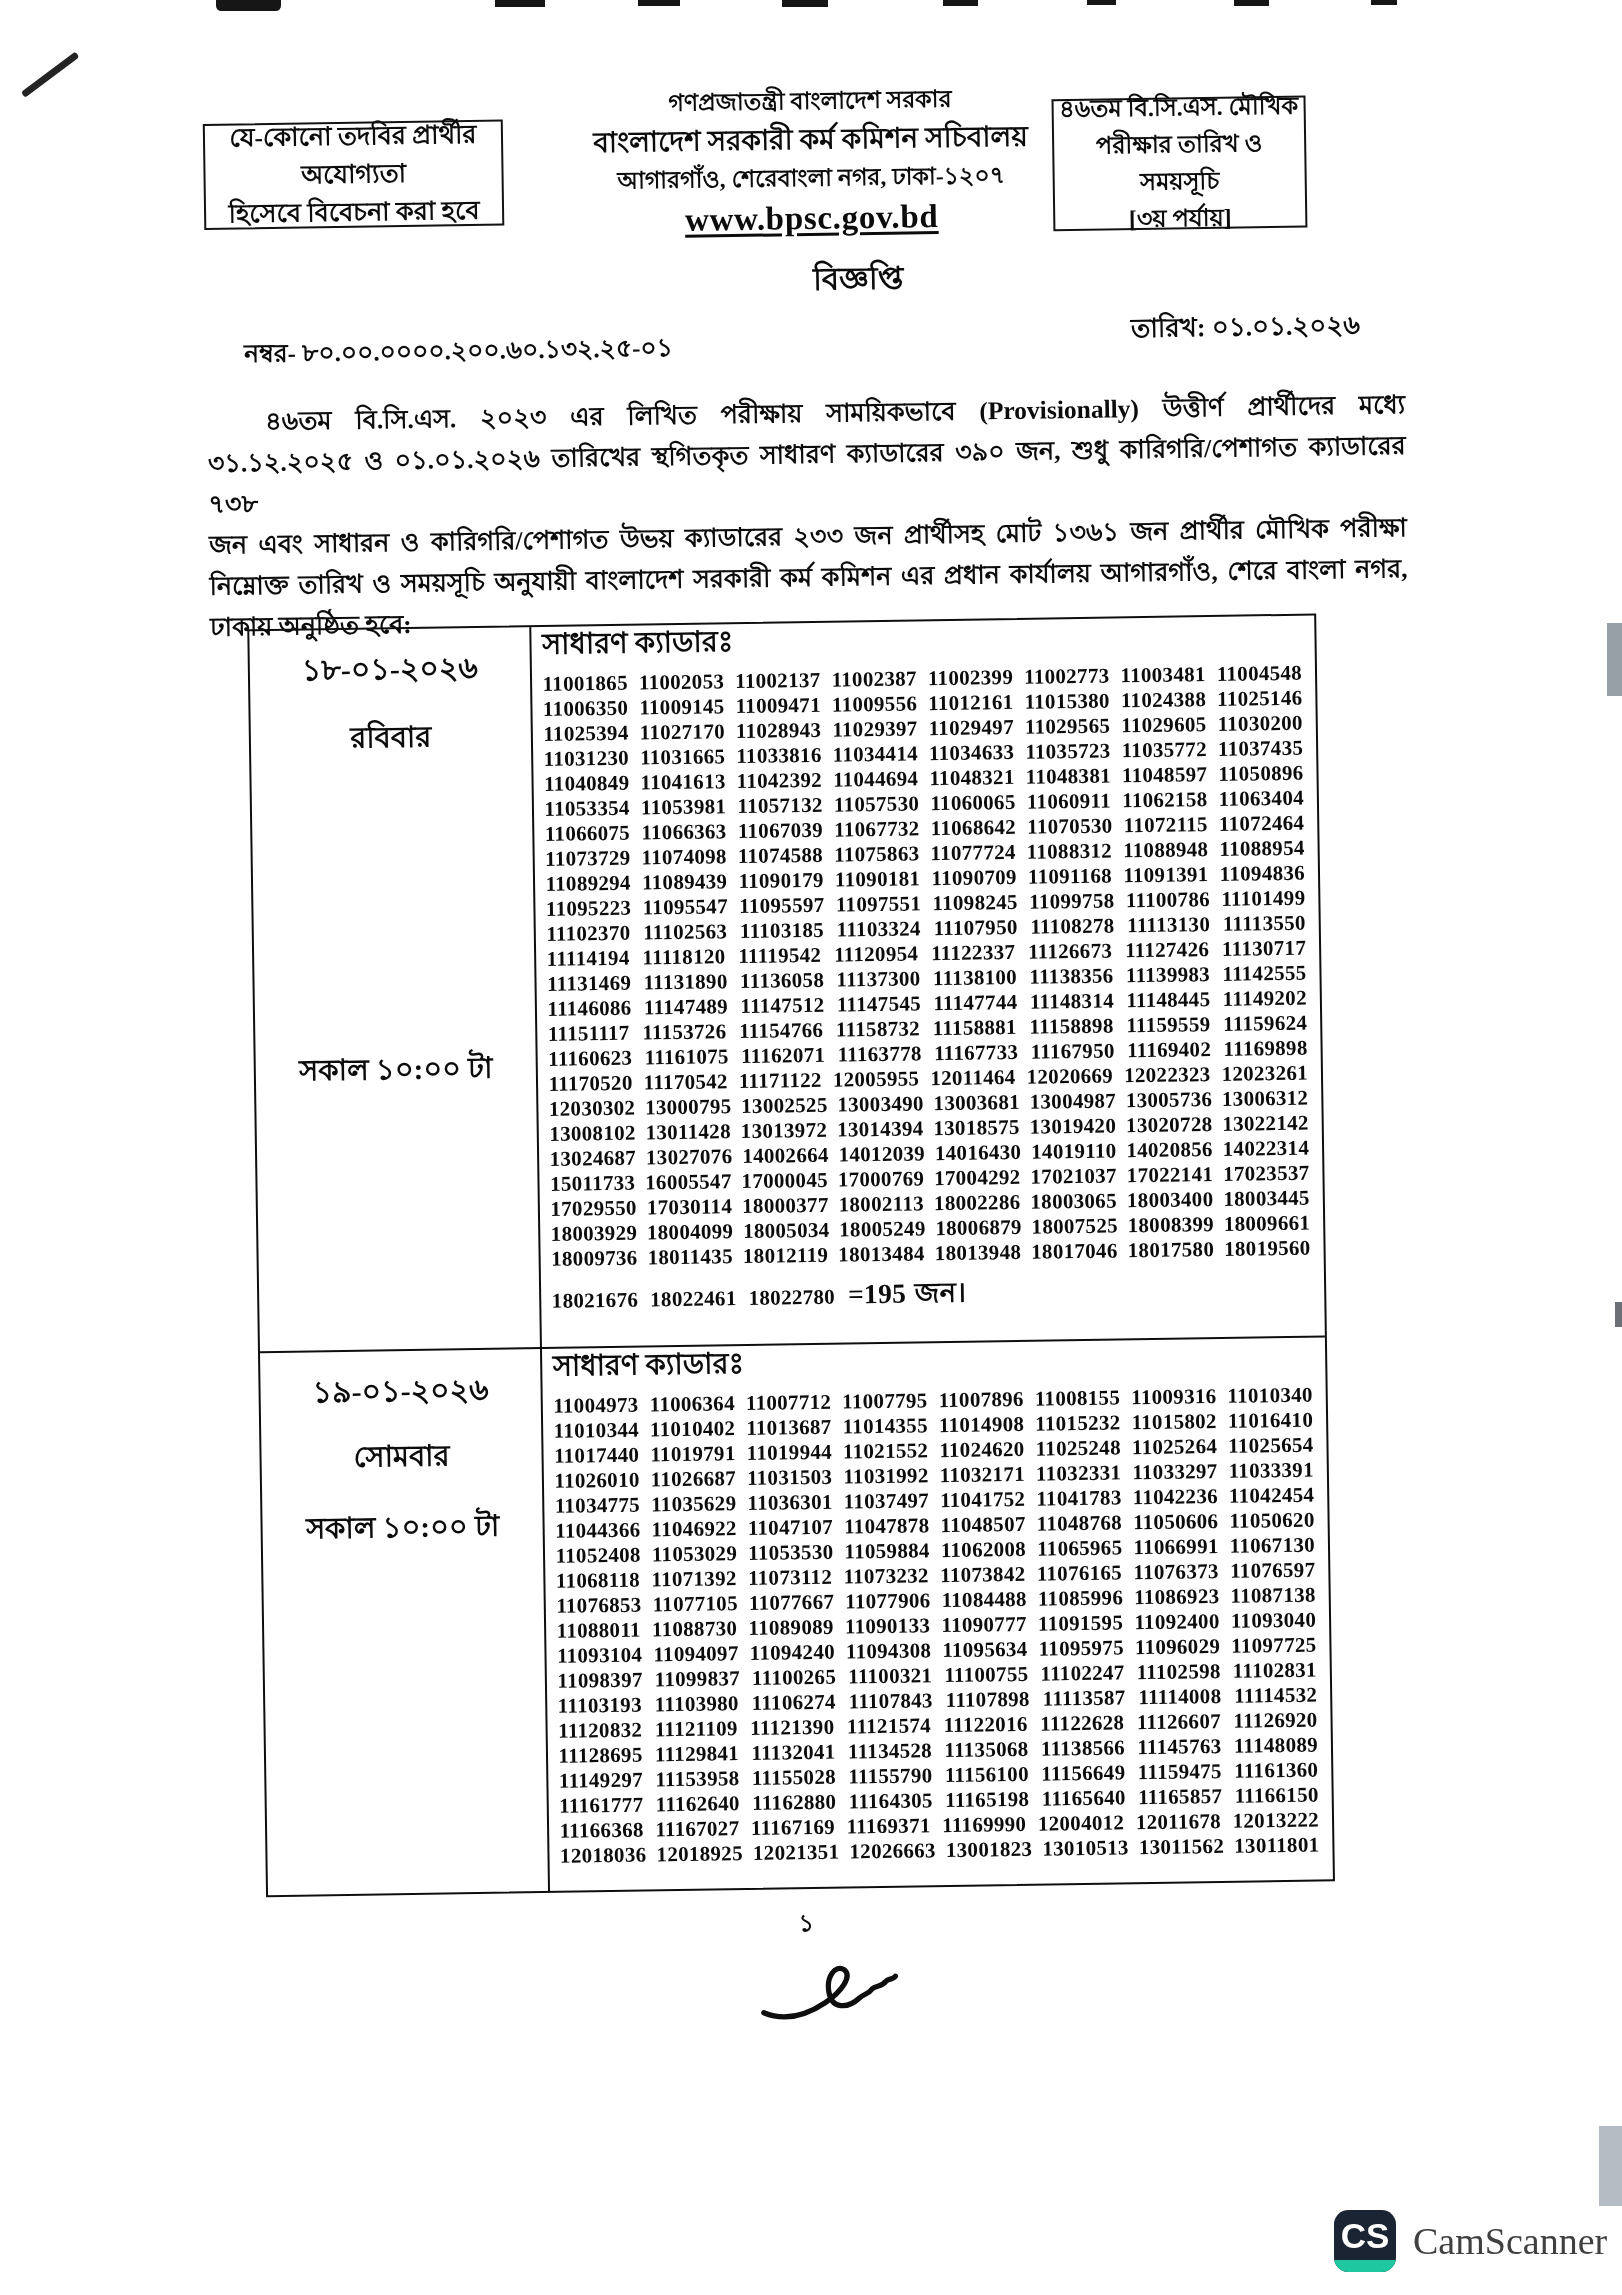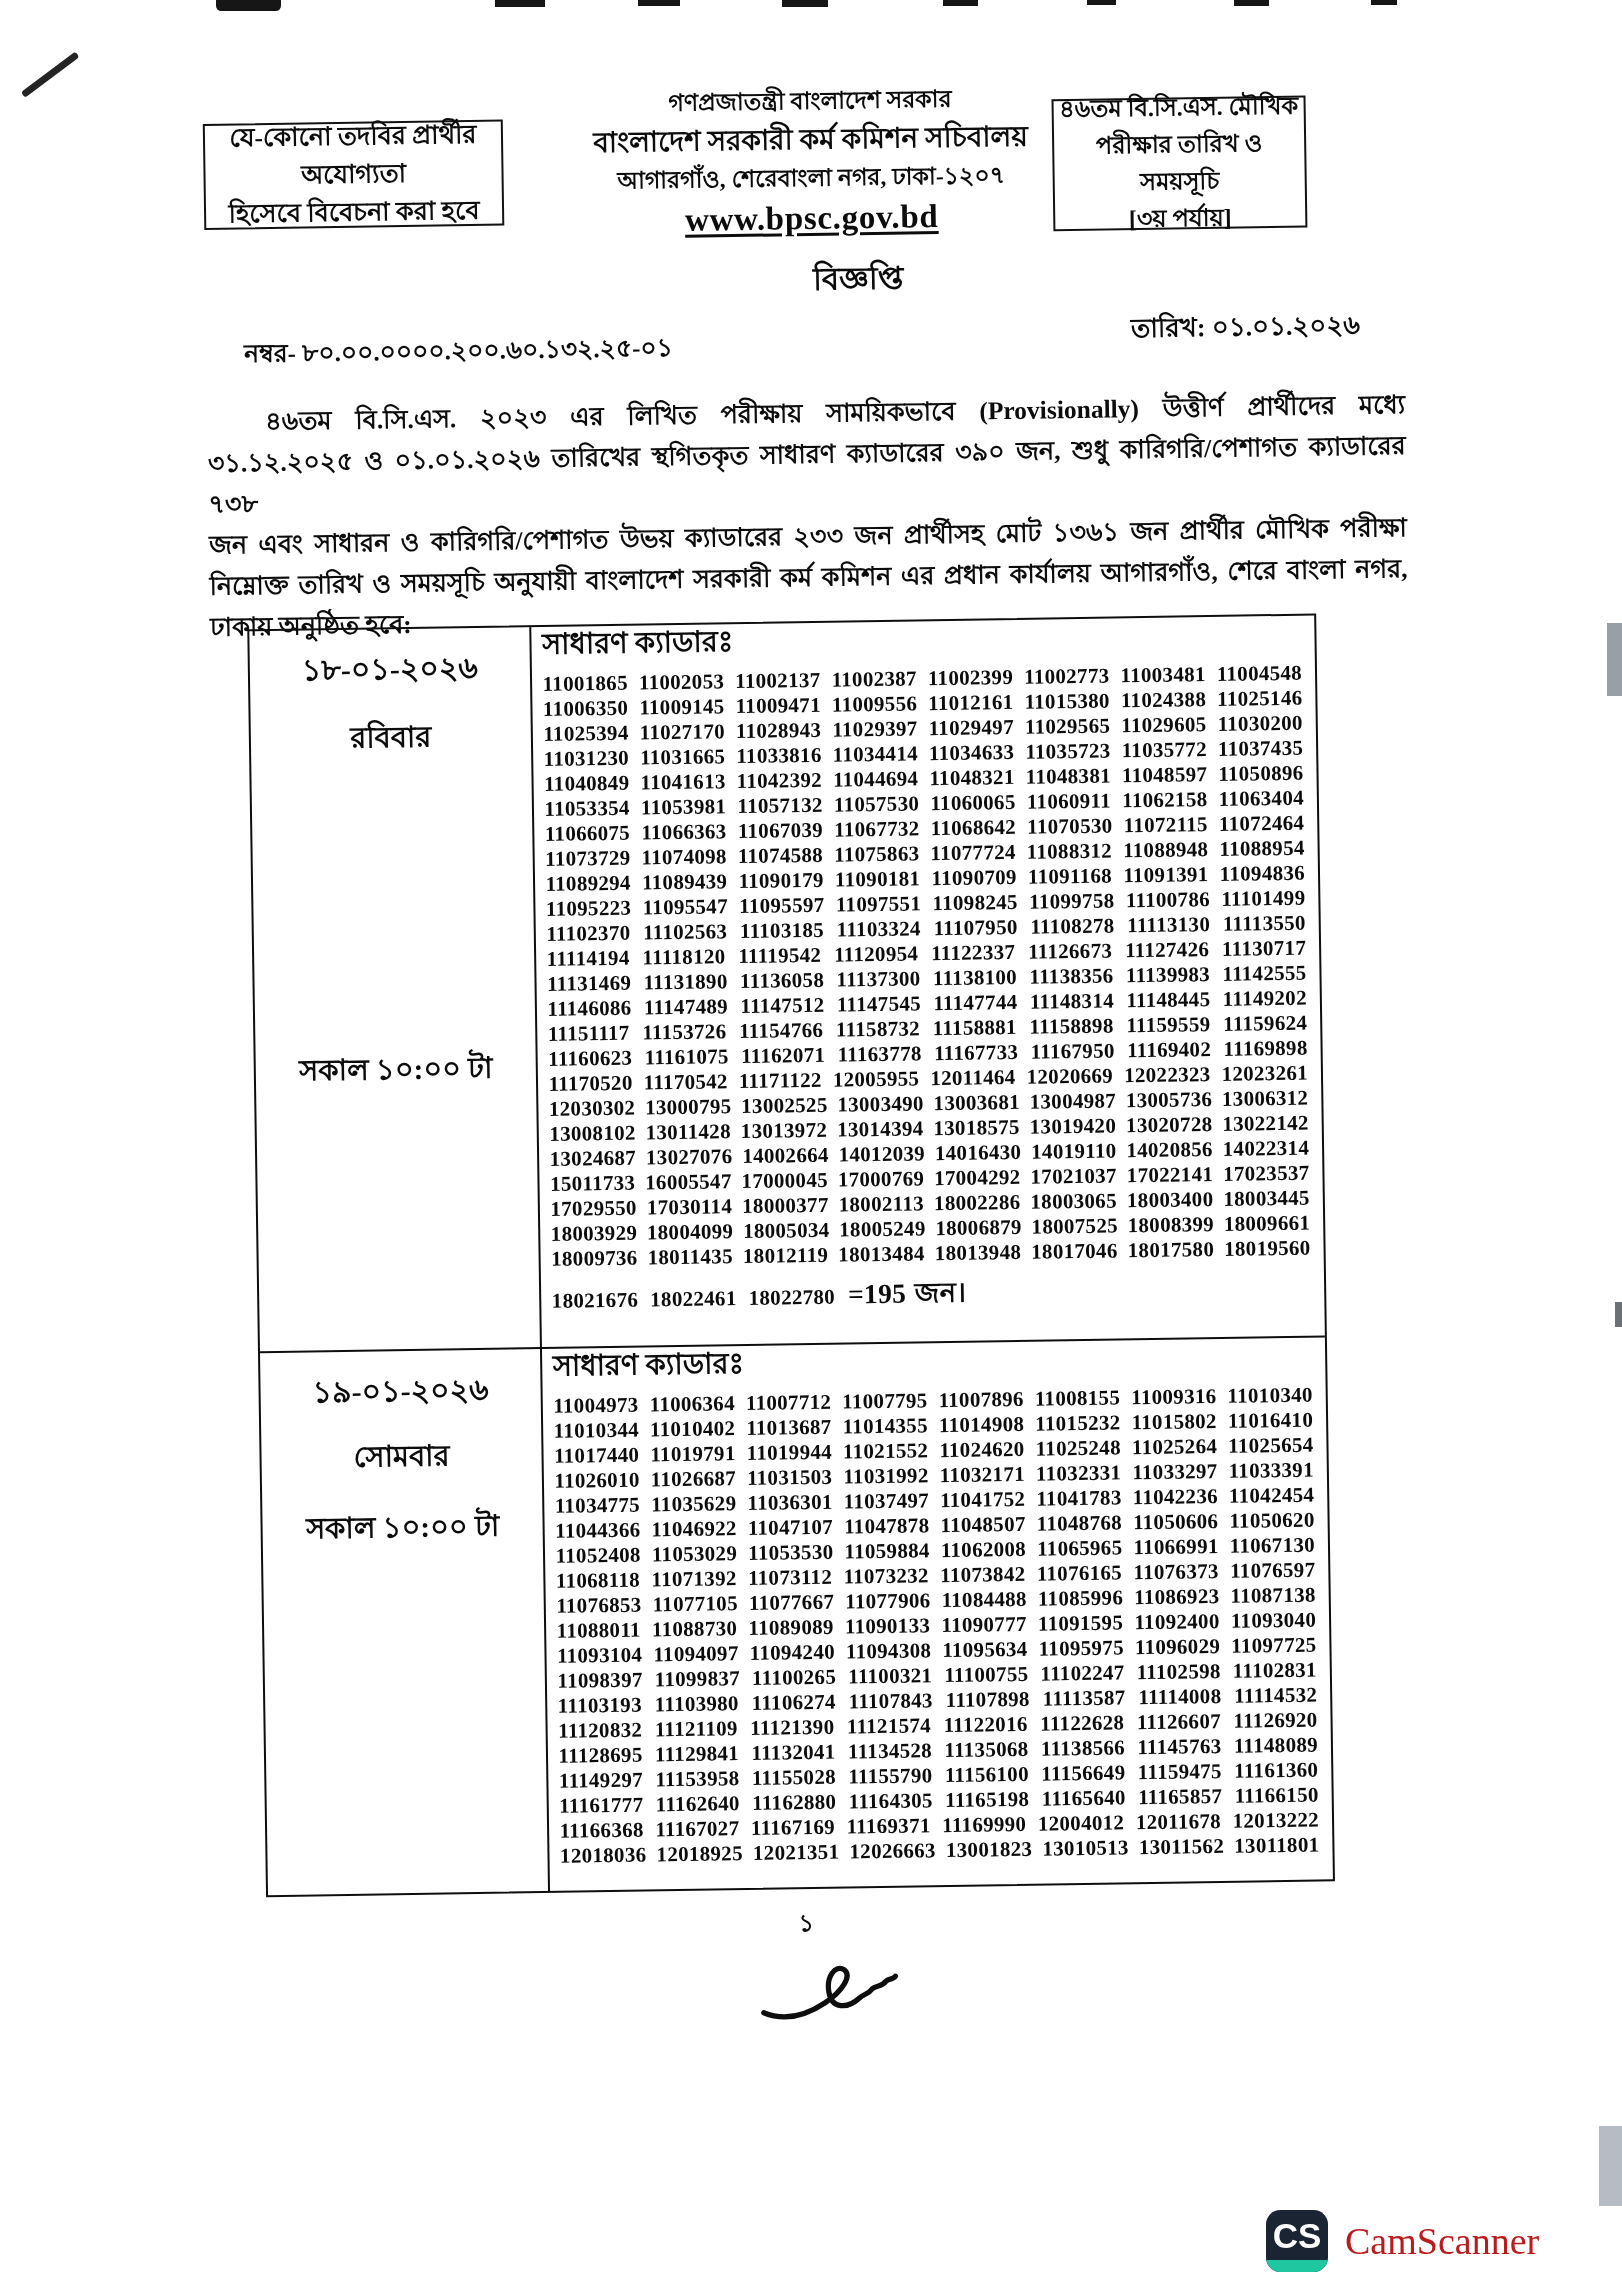--- a/index.html
+++ b/index.html
@@ -59,27 +59,27 @@
   .page-num{position:absolute;left:786px;top:1905px;font-size:23.6px;font-weight:bold;}
   .signature{position:absolute;left:746px;top:1957px;}
 
   
   .artifact{position:absolute;background:#161616;}
   .pen-mark{position:absolute;left:31px;top:60px;width:68px;height:6.5px;background:#242424;
             border-radius:3.3px;transform:rotate(-36deg);}
   .edge-gray{position:absolute;}
 
   
-  .cs-wrap{position:absolute;left:1266px;top:2210px;display:flex;align-items:center;}
+  .cs-wrap{position:absolute;left:1334px;top:2210px;display:flex;align-items:center;}
   .cs-badge{width:62px;height:62px;border-radius:14.4px;position:relative;overflow:hidden;flex:0 0 auto;}
   .cs-badge .cs-letters{position:absolute;left:0;right:0;top:1.3px;height:50px;line-height:50px;
             text-align:center;font-family:"Liberation Sans","DejaVu Sans",sans-serif;
             font-weight:bold;font-size:35px;color:#ffffff;}
   .cs-strip{position:absolute;left:0;right:0;bottom:0;height:12.4px;}
-  .cs-label{font-size:38px;color:#b91c1c;margin-left:17px;line-height:62px;}
+  .cs-label{font-size:38px;color:#404040;margin-left:17px;line-height:62px;}
 </style>
 </head>
 <body>
 
 <div class="artifact" style="left:216px;top:0;width:65px;height:10.5px;border-radius:0 0 5.2px 5.2px;"></div>
 <div class="artifact" style="left:495px;top:0;width:50px;height:6.5px;"></div>
 <div class="artifact" style="left:638px;top:0;width:42px;height:5.9px;"></div>
 <div class="artifact" style="left:782px;top:0;width:46px;height:6.5px;"></div>
 <div class="artifact" style="left:943px;top:0;width:35px;height:5.9px;"></div>
 <div class="artifact" style="left:1087px;top:0;width:29px;height:5.2px;"></div>

